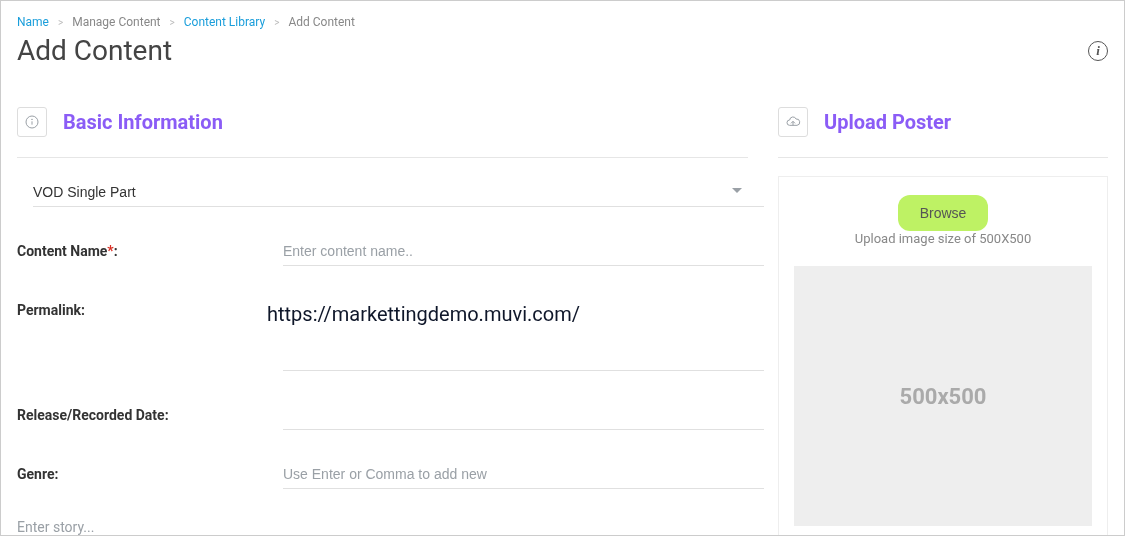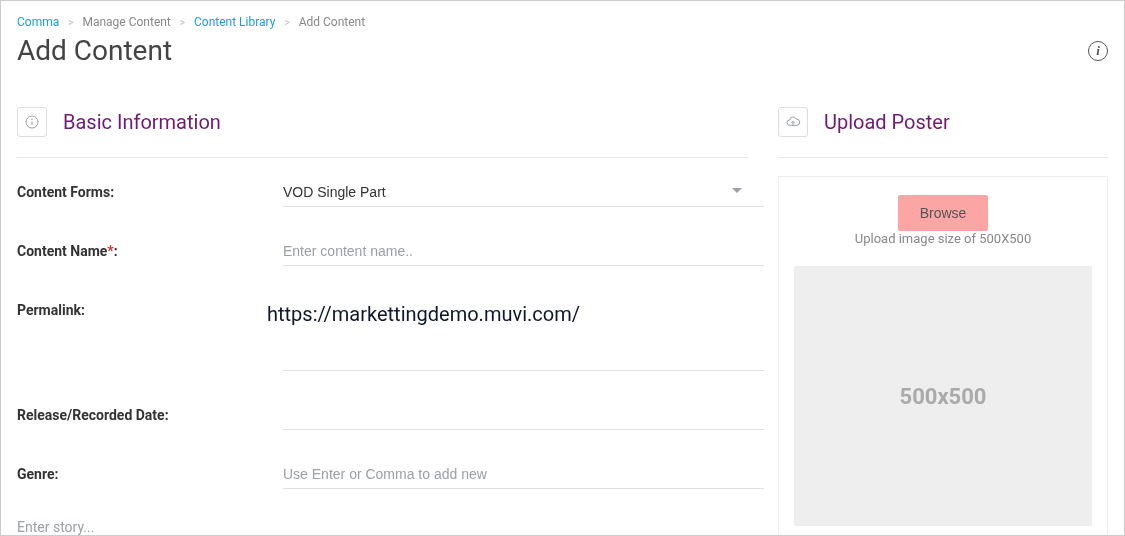--- a/index.html
+++ b/index.html
@@ -66,21 +66,21 @@
     border-bottom: 1px solid #e6e6e6;
   }
   .sec-icon {
     width: 30px; height: 30px;
     border: 1px solid #ddd;
     border-radius: 3px;
     display: flex; align-items: center; justify-content: center;
     color: #9aa0a6;
   }
   .sec-icon svg { width: 16px; height: 16px; stroke: #9aa0a6; fill: none; stroke-width: 1.5; }
-  .sec-title { font-size: 20px; color: #701a75; font-weight: 400; }
+  .sec-title { font-size: 20px; color: #8b5cf6; font-weight: 700; }
 
   
   .form-box { margin-top: 20px; }
   .frow {
     display: flex;
     align-items: flex-start;
     margin-bottom: 30px;
   }
   .frow .flabel {
     width: 250px;
@@ -129,27 +129,27 @@
   
   .upload-panel {
     border: 1px solid #eee;
     margin-top: 18px;
     padding: 18px 10px 10px 10px;
     display: flex;
     flex-direction: column;
     align-items: center;
   }
   .browse-btn {
-    background: #fca5a5;
+    background: #bef264;
     border: none;
     color: #555;
     font-size: 14px;
     padding: 10px 22px;
     cursor: pointer;
-    border-radius: 2px;
+    border-radius: 12px;
   }
   .upload-hint {
     font-size: 13px;
     color: #888;
     margin-top: 0;
   }
   .poster-placeholder {
     margin-top: 20px;
     width: 298px;
     height: 260px;
@@ -159,21 +159,21 @@
     justify-content: center;
     font-size: 22px;
     font-weight: 700;
     color: #aaa;
   }
 </style>
 </head>
 <body>
 
 <div class="breadcrumb">
-  <span class="bc-link">Comma</span>
+  <span class="bc-link">Name</span>
   <span class="bc-sep">&gt;</span>
   <span class="bc-plain">Manage Content</span>
   <span class="bc-sep">&gt;</span>
   <span class="bc-link">Content Library</span>
   <span class="bc-sep">&gt;</span>
   <span class="bc-plain">Add Content</span>
 </div>
 
 <div class="title-row">
   <h1 class="page-title">Add Content</h1>
@@ -190,21 +190,20 @@
             <line x1="12" y1="11" x2="12" y2="16"></line>
             <circle cx="12" cy="8" r="0.5" fill="#9aa0a6"></circle>
           </svg>
       </div>
       <span class="sec-title">Basic Information</span>
     </div>
 
     <div class="form-box">
 
       <div class="frow">
-        <div class="flabel">Content Forms:</div>
         <div class="fctrl select-wrap">
           <input class="underlined" type="text" readonly="" value="VOD Single Part" style="">
           <div class="caret"></div>
         </div>
       </div>
 
       <div class="frow">
         <div class="flabel">
           <span>Content Name</span><span class="req">*</span><span>:</span>
         </div>

